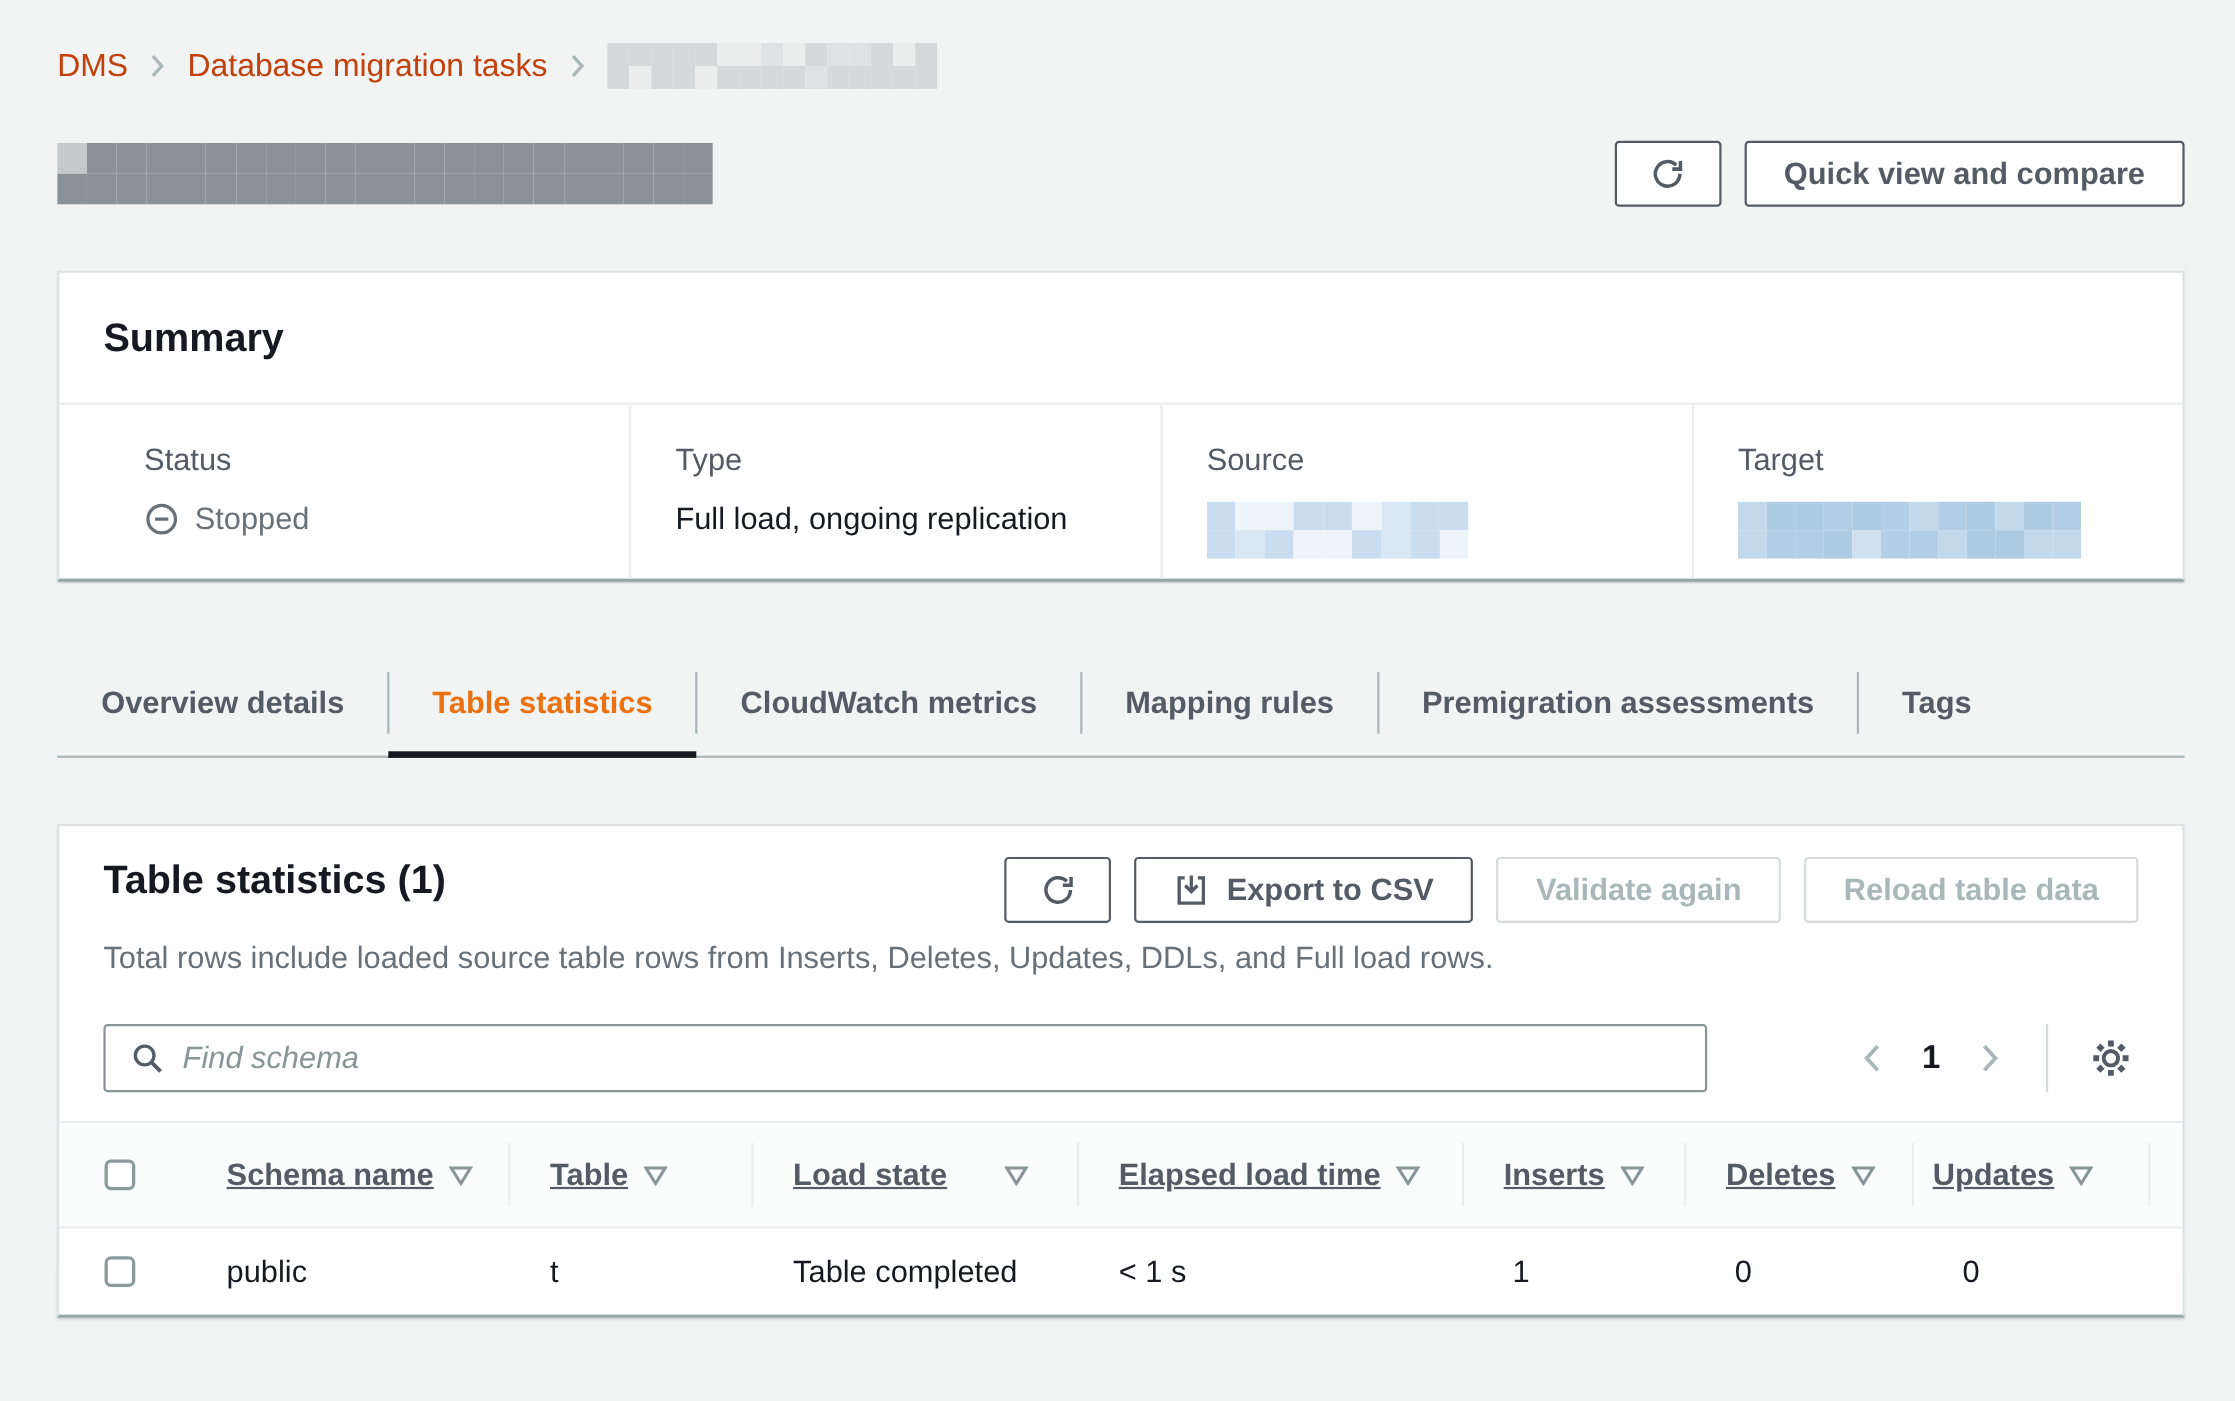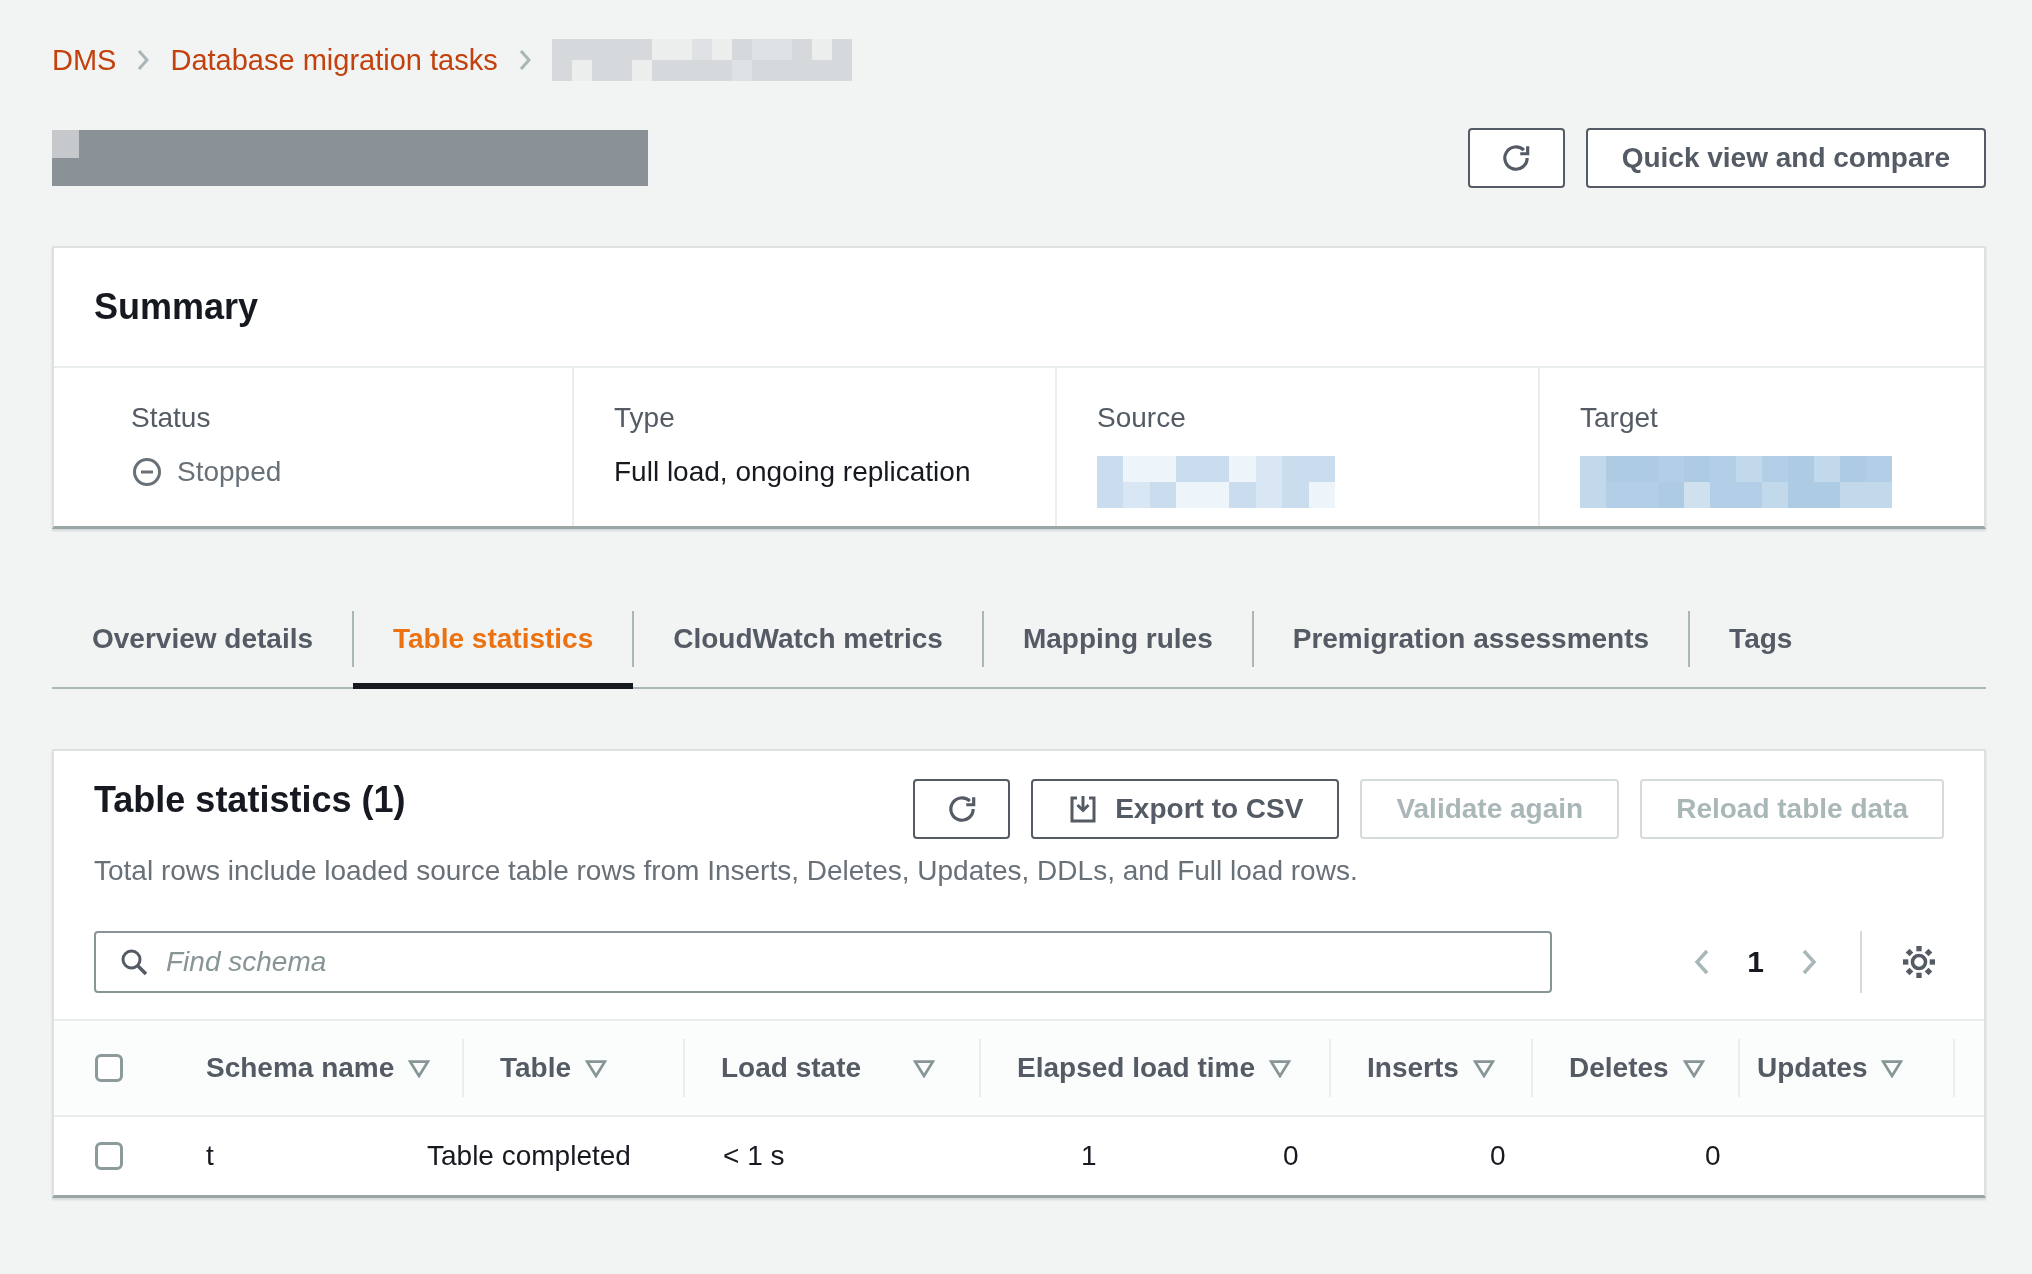--- a/index.html
+++ b/index.html
@@ -79,21 +79,21 @@
   .pagination { margin-left: auto; display: flex; align-items: center; }
   .pag-btn { background: none; border: none; cursor: pointer; display: flex; align-items: center; padding: 0 10px; }
   .page-num { font-size: 30px; font-weight: bold; color: #16191f; margin: 0 24px; }
   .pag-divider { width: 2px; height: 62px; background: #d5dbdb; margin: 0 28px 0 30px; }
 
   
   .table { margin-top: 26px; }
   .thead { display: flex; align-items: center; height: 98px; background: #fbfcfc; border-top: 2px solid #eaeded; border-bottom: 2px solid #eaeded; }
   .trow  { display: flex; align-items: center; height: 78px; background: #fff; }
   .tcell { flex-shrink: 0; display: flex; align-items: center; padding-left: 38px; height: 100%; }
-  .th { font-size: 28px; font-weight: bold; color: #545b64; }
+  .th { font-size: 28px; font-weight: bold; color: #545b64; text-decoration: underline; }
   .th + .th { background: linear-gradient(#eaeded,#eaeded) left center / 2px 58px no-repeat; }
   .td { font-size: 28px; color: #16191f; }
   .sort-icon { margin-left: 14px; display: flex; align-items: center; }
   .sort-icon.gap-wide { margin-left: 52px; }
 
   .col-check   { width: 114px; padding-left: 41px; }
   .col-schema  { width: 294px; }
   .col-table   { width: 221px; }
   .col-load    { width: 296px; }
   .col-elapsed { width: 350px; }
@@ -454,20 +454,21 @@
         <div class="tcell th col-ddl">
           <span>D</span>
 
         </div>
       </div>
 
       <div class="trow">
         <div class="tcell col-check">
           <span class="checkbox"></span>
         </div>
+        <div class="tcell td col-schema">public</div>
         <div class="tcell td col-table">t</div>
         <div class="tcell td col-load">Table completed</div>
         <div class="tcell td col-elapsed">&lt; 1 s</div>
         <div class="tcell td col-inserts">1</div>
         <div class="tcell td col-deletes">0</div>
         <div class="tcell td col-updates">0</div>
         <div class="tcell td col-ddl">0</div>
       </div>
     </div>
   </section>

